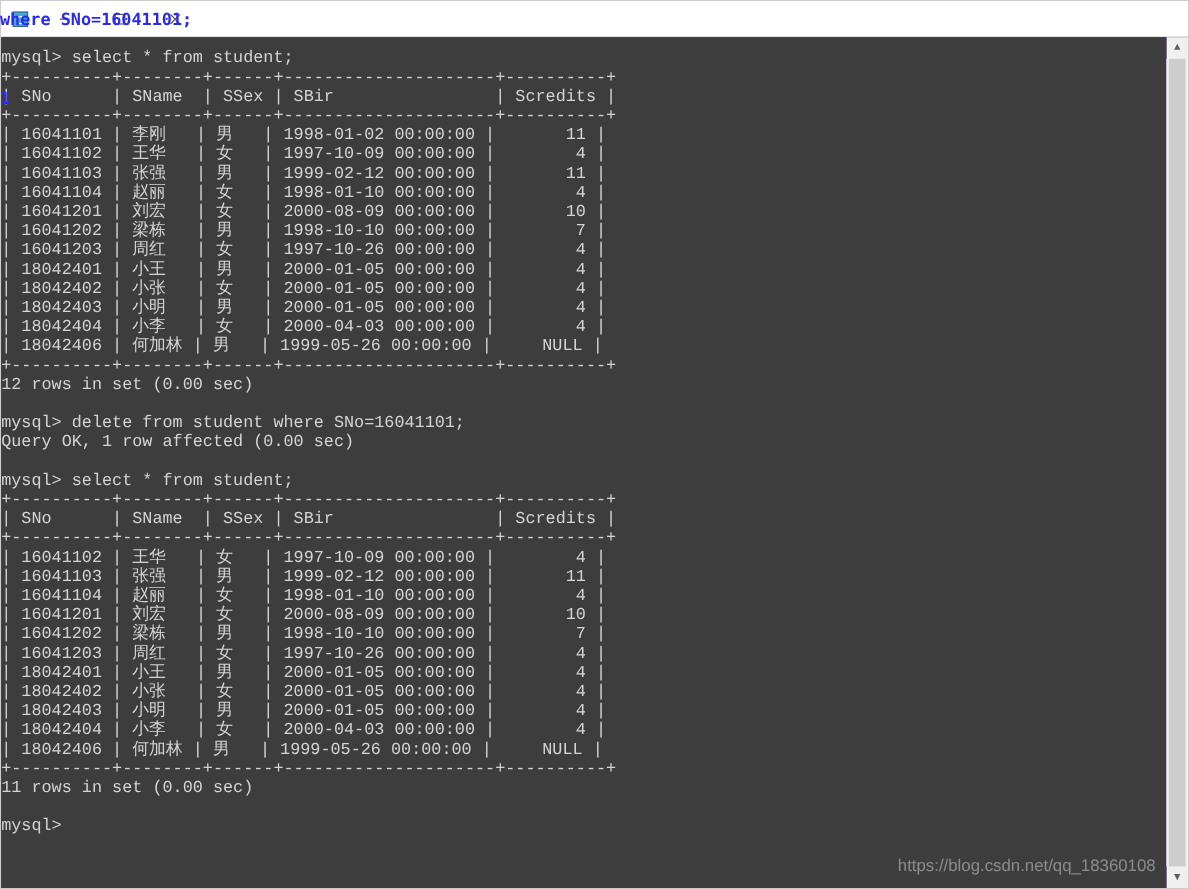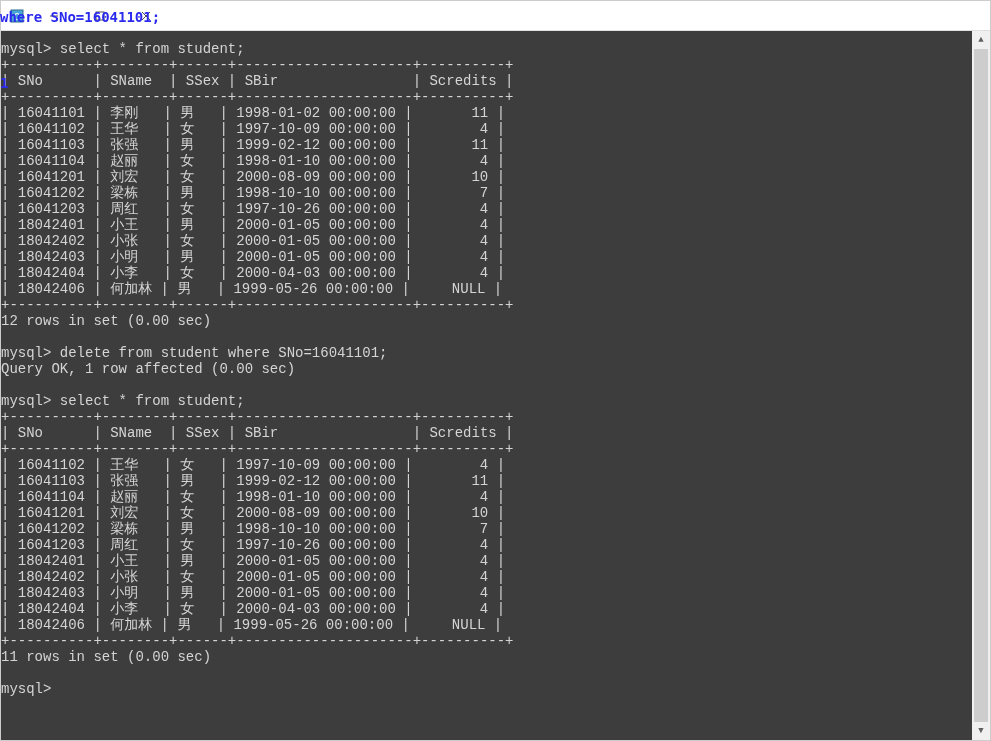--- a/index.html
+++ b/index.html
@@ -202,13 +202,14 @@
     <div class="scrollbar">
       <div class="scroll-btn">▲</div>
       <div class="scroll-track">
         <div class="scroll-thumb"></div>
       </div>
       <div class="scroll-btn">▼</div>
     </div>
   </div>
   <span class="overlay-text">where SNo=16041101; </span>
   <span class="overlay-num">1</span>
+  <span class="watermark">https://blog.csdn.net/qq_18360108</span>
 </div>
 
 </body></html>

